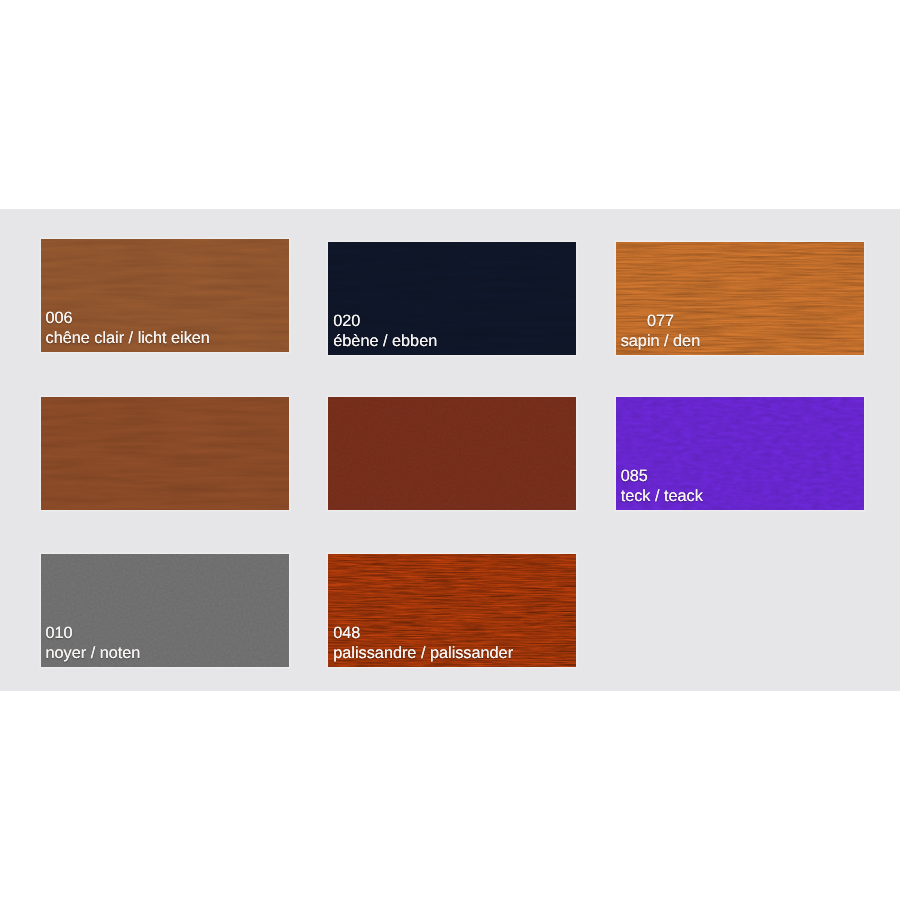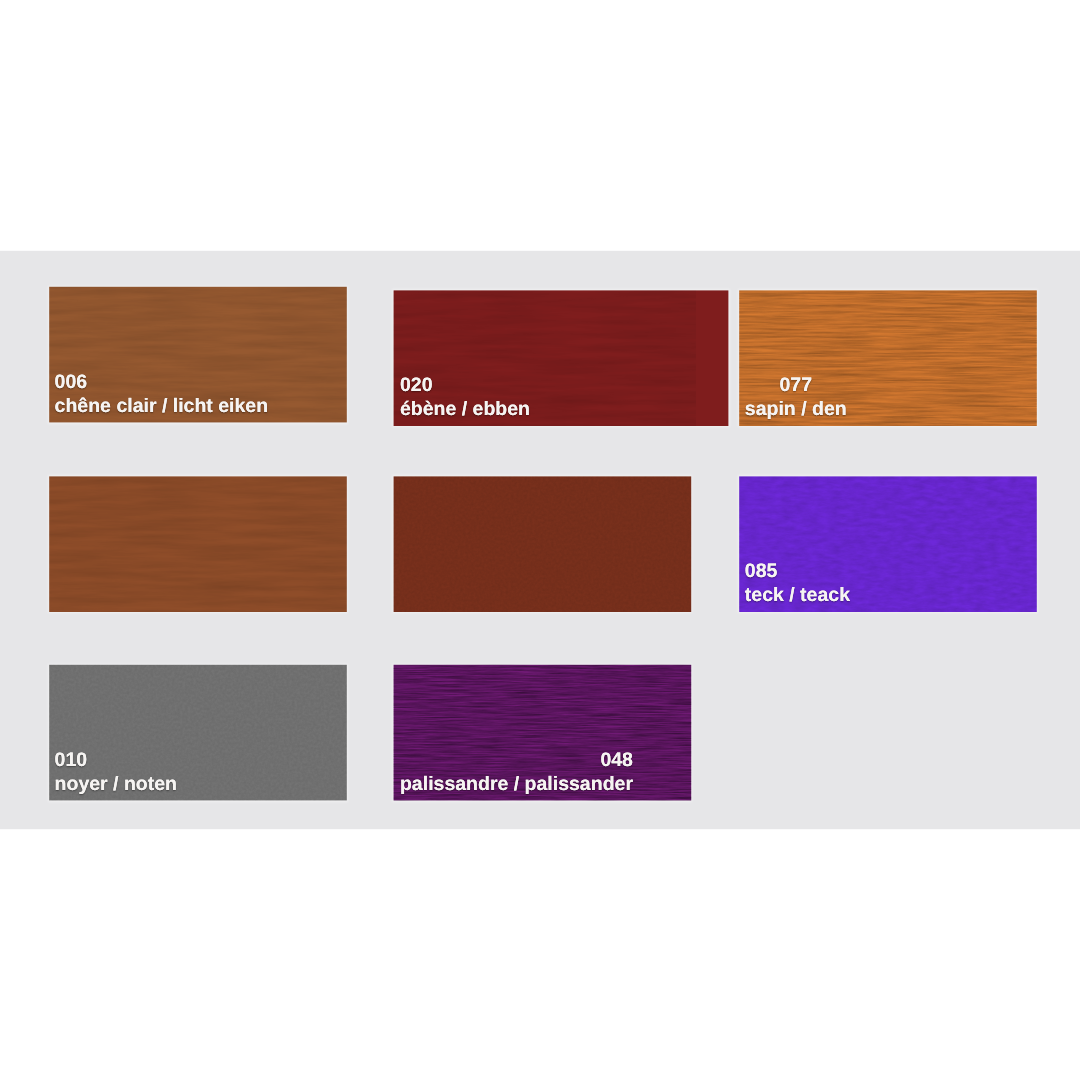--- a/index.html
+++ b/index.html
@@ -2,21 +2,21 @@
 <html><head>
 <meta charset="utf-8">
 <title>Wood finish colour swatches</title>
 <style>
   html,body{margin:0;padding:0;}
   body{
     width:900px;height:900px;background:#ffffff;
     font-family:"Liberation Sans",sans-serif;
     overflow:hidden;
   }
-  #page{position:relative;width:900px;height:732px;background:#ffffff;font-weight:bold;}
+  #page{position:relative;width:900px;height:732px;background:#ffffff;}
   #band{position:absolute;left:0;top:209.3px;width:900px;height:481.3px;}
   #grid{position:absolute;left:40px;top:239px;width:824px;height:427px;}
   .swatch{position:absolute;width:248px;height:113px;overflow:hidden;
           box-shadow:0 0 2px 1px rgba(255,255,255,0.42);}
   .tex{position:absolute;left:-4px;top:-4px;width:256px;height:121px;}
   .sw-labels{position:absolute;left:5px;bottom:4px;line-height:20px;}
   .sw-code,.sw-name{
     display:block;font-size:16.25px;
     text-shadow:0 0 0.3px currentColor, 0 1px 1.4px rgba(0,0,0,0.40);
     white-space:nowrap;
@@ -33,21 +33,21 @@
   <div id="grid">
       <div class="swatch" style="left: 0.5px; top: 0px; background: rgb(150, 89, 48);">
         <svg class="tex" viewBox="0 0 256 121" preserveAspectRatio="none">
           <rect width="256" height="121" fill="#000" filter="url(#fFine)"></rect>
         </svg>
         <div class="sw-labels" style="color:#f6f4f2">
           <span class="sw-code">006</span>
           <span class="sw-name">chêne clair / licht eiken</span>
         </div>
       </div>
-      <div class="swatch" style="left: 288.3px; top: 3px; background: #7f1d1d; padding-left: 31px;">
+      <div class="swatch" style="left: 288.3px; top: 3px; background: #0f172a;">
         <svg class="tex" viewBox="0 0 256 121" preserveAspectRatio="none">
           <rect width="256" height="121" fill="#000" filter="url(#fFine)"></rect>
         </svg>
         <div class="sw-labels" style="color:#f6f4f2">
           <span class="sw-code">020</span>
           <span class="sw-name">ébène / ebben</span>
         </div>
       </div>
       <div class="swatch" style="left: 575.7px; top: 3px; background: rgb(213, 121, 48); text-align: center;">
         <svg class="tex" viewBox="0 0 256 121" preserveAspectRatio="none">
@@ -82,21 +82,21 @@
       </div>
       <div class="swatch" style="left: 0.5px; top: 314.8px; background: #737373;">
         <svg class="tex" viewBox="0 0 256 121" preserveAspectRatio="none">
           <rect width="256" height="121" fill="#000" filter="url(#fFlat)"></rect>
         </svg>
         <div class="sw-labels" style="color:#f6f4f2">
           <span class="sw-code">010</span>
           <span class="sw-name">noyer / noten</span>
         </div>
       </div>
-      <div class="swatch" style="left: 288.3px; top: 314.8px; background: #701a75; text-align: right;">
+      <div class="swatch" style="left: 288.3px; top: 314.8px; background: #c2410c;">
         <svg class="tex" viewBox="0 0 256 121" preserveAspectRatio="none">
           <rect width="256" height="121" fill="#000" filter="url(#fRose)"></rect>
           <rect width="256" height="121" fill="#9c5532" filter="url(#fRoseLt)"></rect>
         </svg>
         <div class="sw-labels" style="color:#f6f4f2">
           <span class="sw-code">048</span>
           <span class="sw-name">palissandre / palissander</span>
         </div>
       </div>
     </div>

